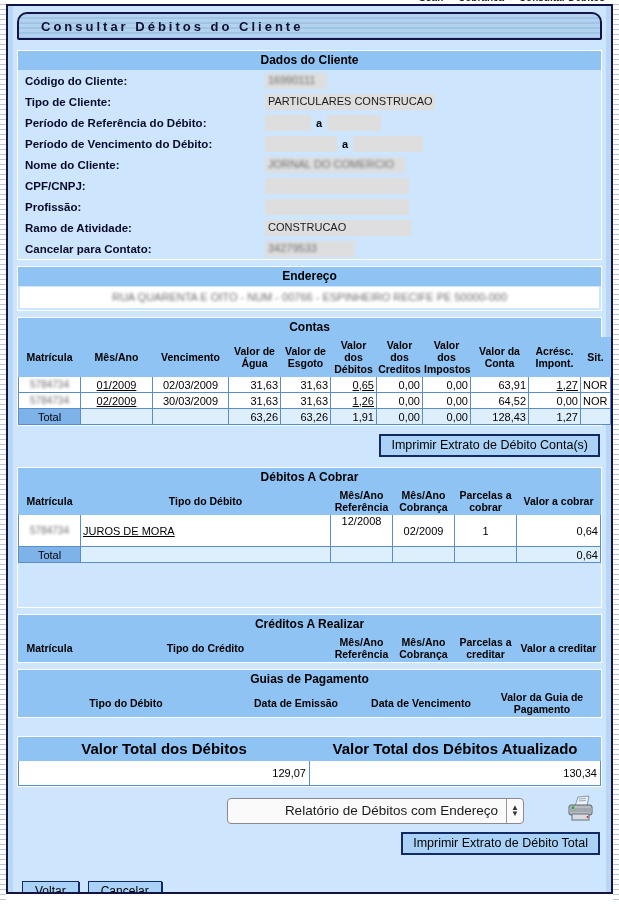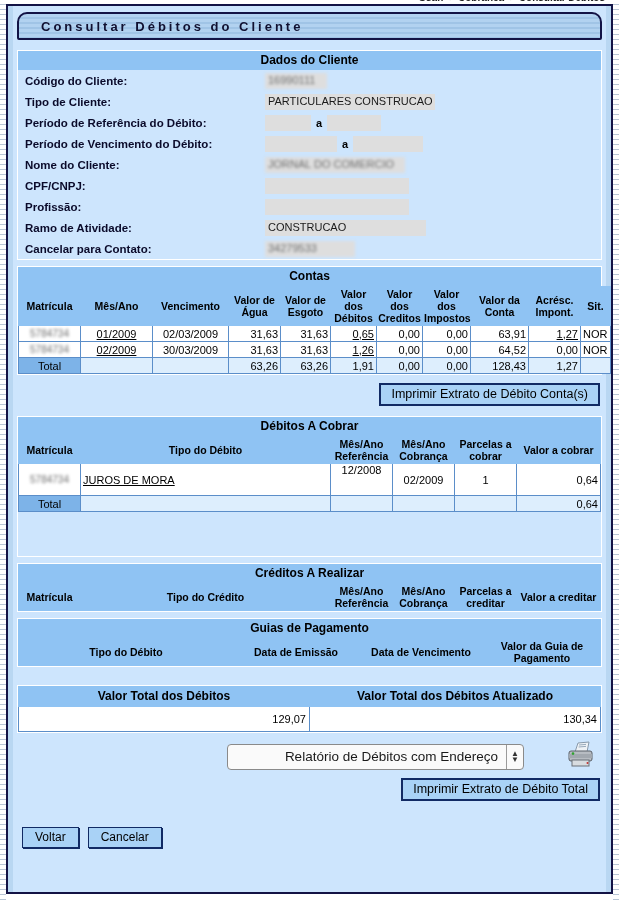--- a/index.html
+++ b/index.html
@@ -59,21 +59,21 @@
   .btn-print { background:#a9d2f6; border:2px solid #112a64; font-family:"Liberation Sans",sans-serif;
     font-size:12.5px; color:#000; padding:2px 10px 3px; cursor:pointer; }
   .btn-small { background:#a9d2f6; border:1px solid #112a64; box-shadow:1px 1px 0 #112a64;
     font-family:"Liberation Sans",sans-serif; font-size:12px; color:#000;
     padding:2px 12px 3px; margin-right:9px; cursor:pointer; }
 
   .gap40 { height:44px; background:#cde5fd; }
 
   
   table.tot { width:100%; border-collapse:collapse; table-layout:fixed; font-size:11px; }
-  table.tot th { background:#8fc3f3; font-weight:bold; font-size:12px; padding:2px 12px 3px;
+  table.tot th { background:#8fc3f3; font-weight:bold; font-size:15px; padding:2px 12px 3px;
     border:1px solid #8fc3f3; }
   table.tot td { background:#ffffff; border:1px solid #5b8ec9; text-align:right;
     padding:1px 3px; height:25px; }
 
   .report-row { display:flex; justify-content:flex-end; align-items:center;
     margin:8px 2px 6px; }
   .fake-select { display:flex; align-items:stretch; background:#fafafa;
     border:1px solid #8a8a8a; border-radius:4px; height:26px; cursor:pointer;padding-left:48px; }
   .fake-select .txt { font-size:13.5px; color:#1a1a1a; padding:4px 8px 0 9px; }
   .fake-select .spin { border-left:1px solid #9a9a9a; width:17px; display:flex;
@@ -129,28 +129,34 @@
     <div class="frow">
       <span class="flabel">CPF/CNPJ:</span>
       <span class="gbox" style="width:144px"></span>
     </div>
     <div class="frow">
       <span class="flabel">Profissão:</span>
       <span class="gbox" style="width:144px"></span>
     </div>
     <div class="frow">
       <span class="flabel">Ramo de Atividade:</span>
-      <span class="gbox" style="width:161px">CONSTRUCAO</span>
+      <span class="gbox" style="width:146px">CONSTRUCAO</span>
     </div>
     <div class="frow">
       <span class="flabel">Cancelar para Contato:</span>
       <span class="gbox redacted" style="width:90px">34279533</span>
     </div>
   </div>
 
+  <div class="blk">
+    <div class="bar">Endereço</div>
+    <div class="addr-box">
+      <span class="redacted">RUA QUARENTA E OITO - NUM - 00766 - ESPINHEIRO RECIFE PE 50000-000</span>
+    </div>
+  </div>
 
   <div class="blk">
     <div class="bar">Contas</div>
     <table class="grid">
       <colgroup>
         <col style="width:62px">
             <col style="width:72px">
             <col style="width:76px">
         <col style="width:52px">
             <col style="width:50px">

